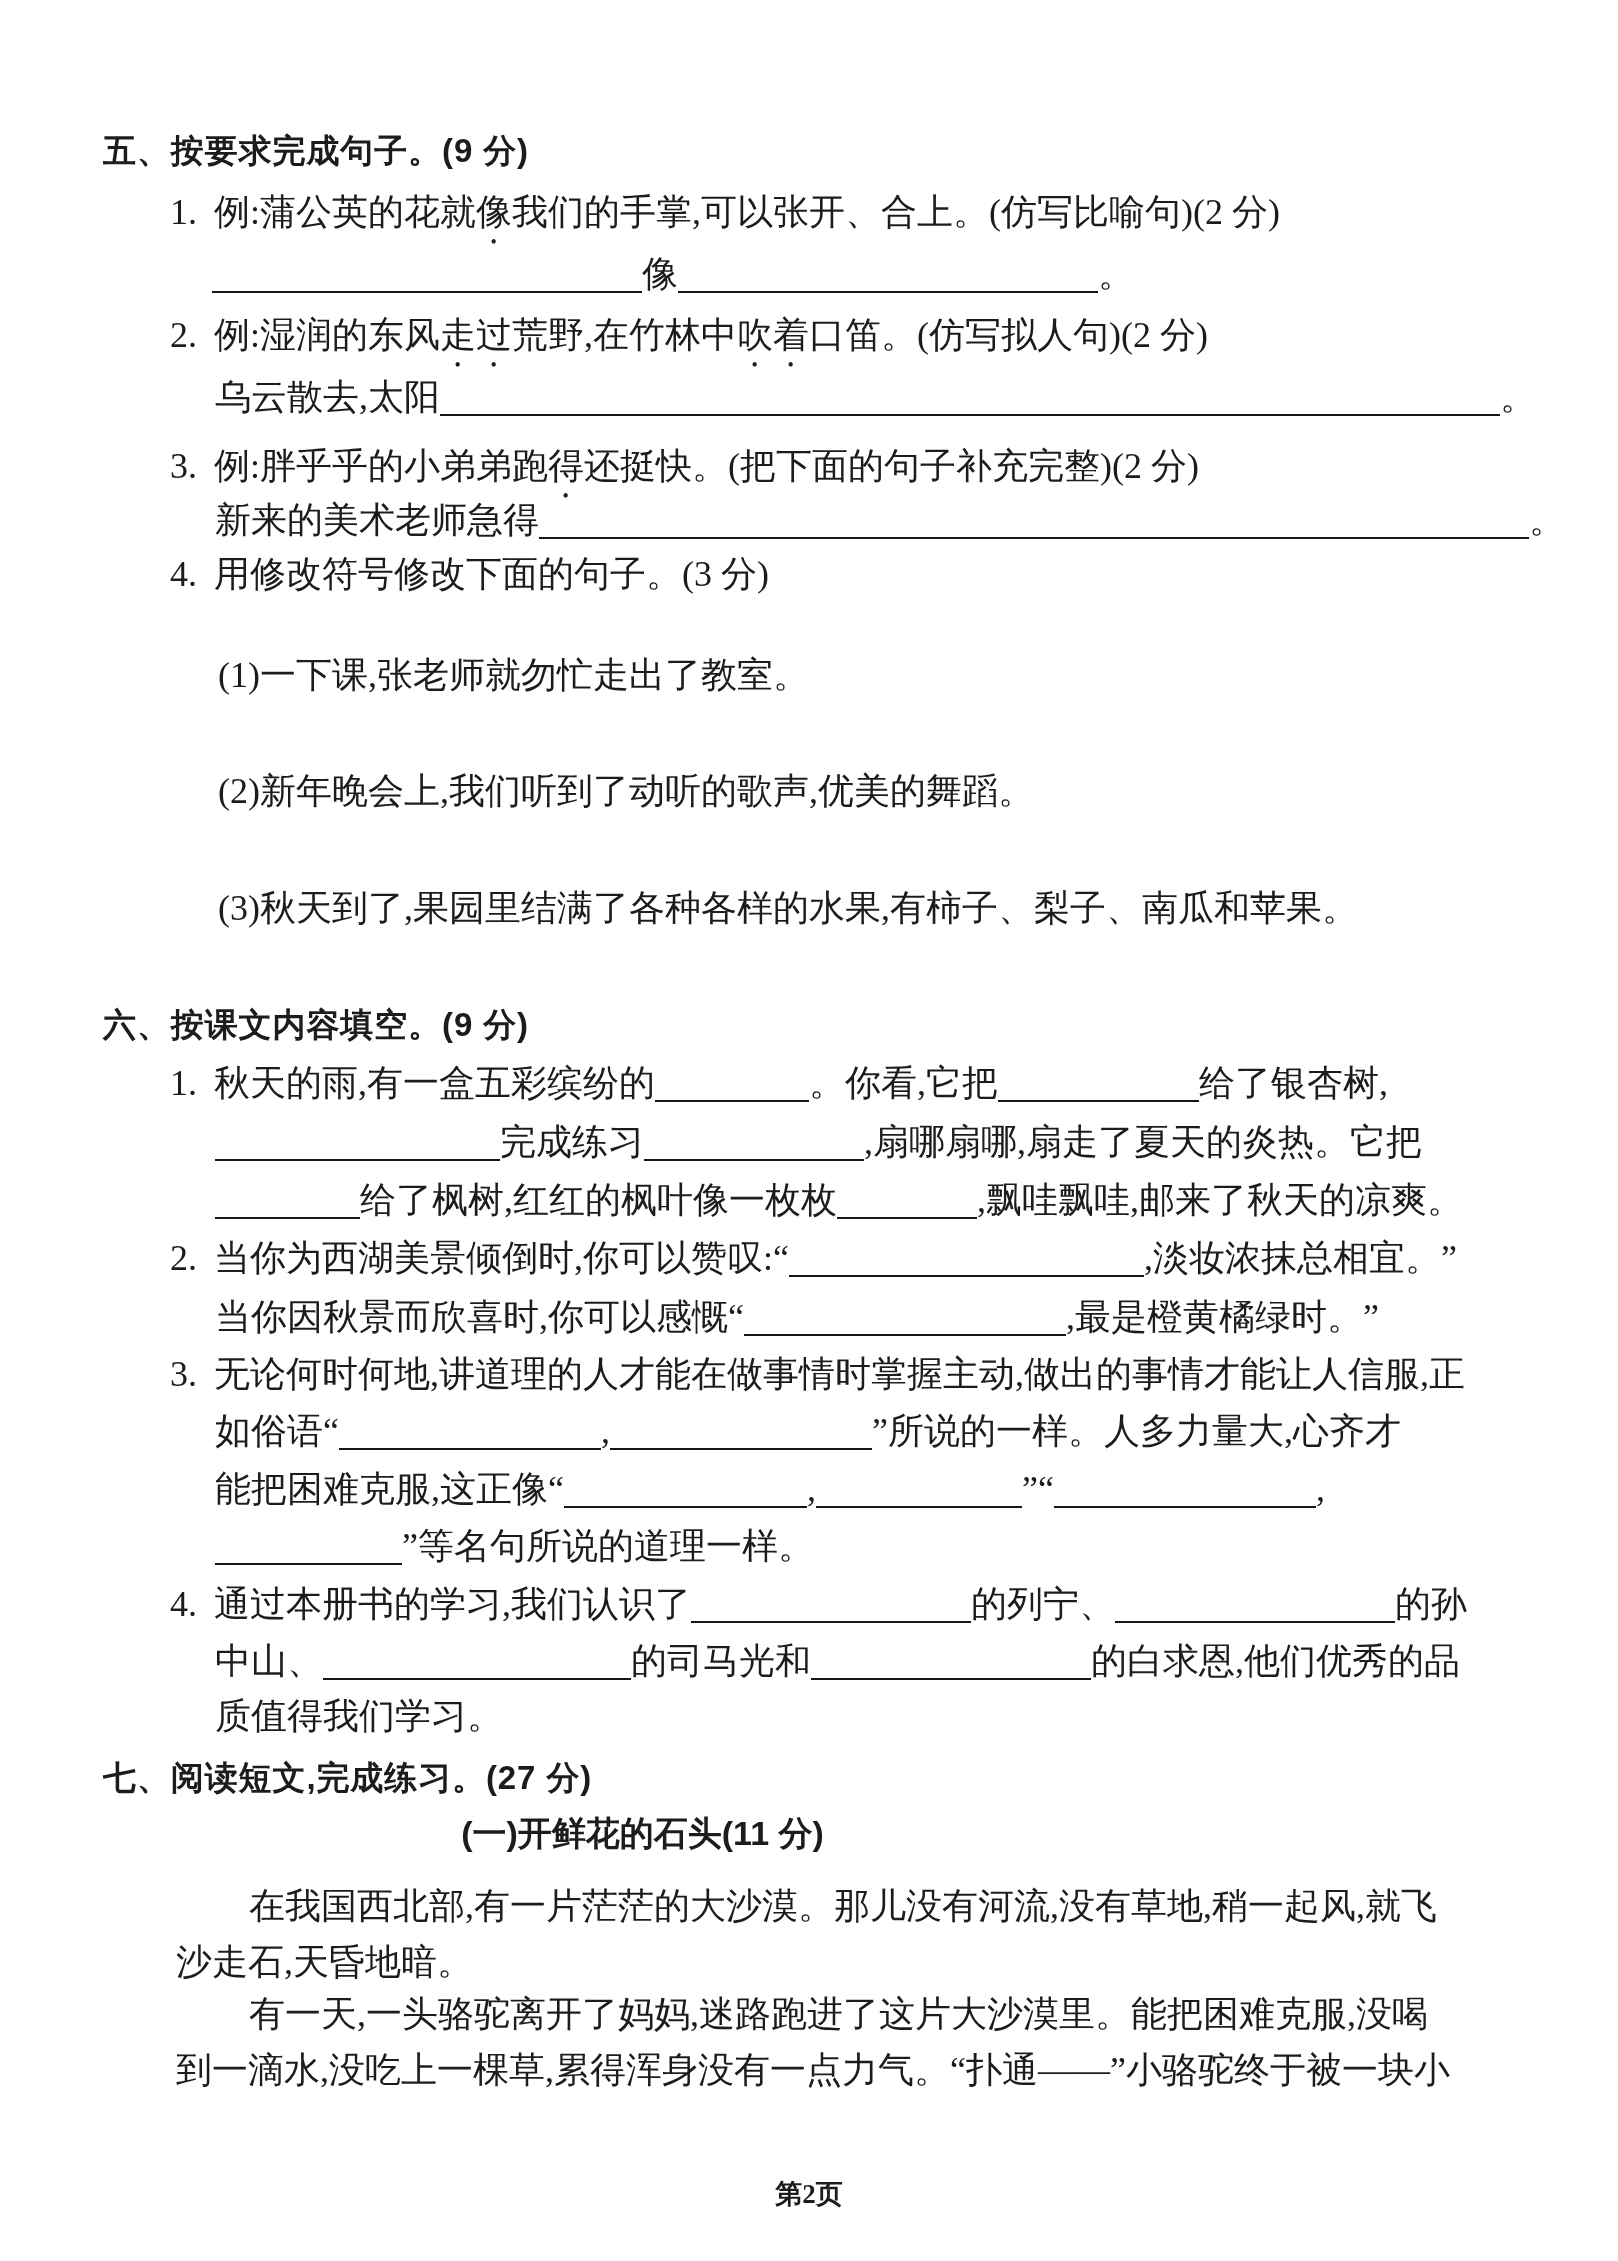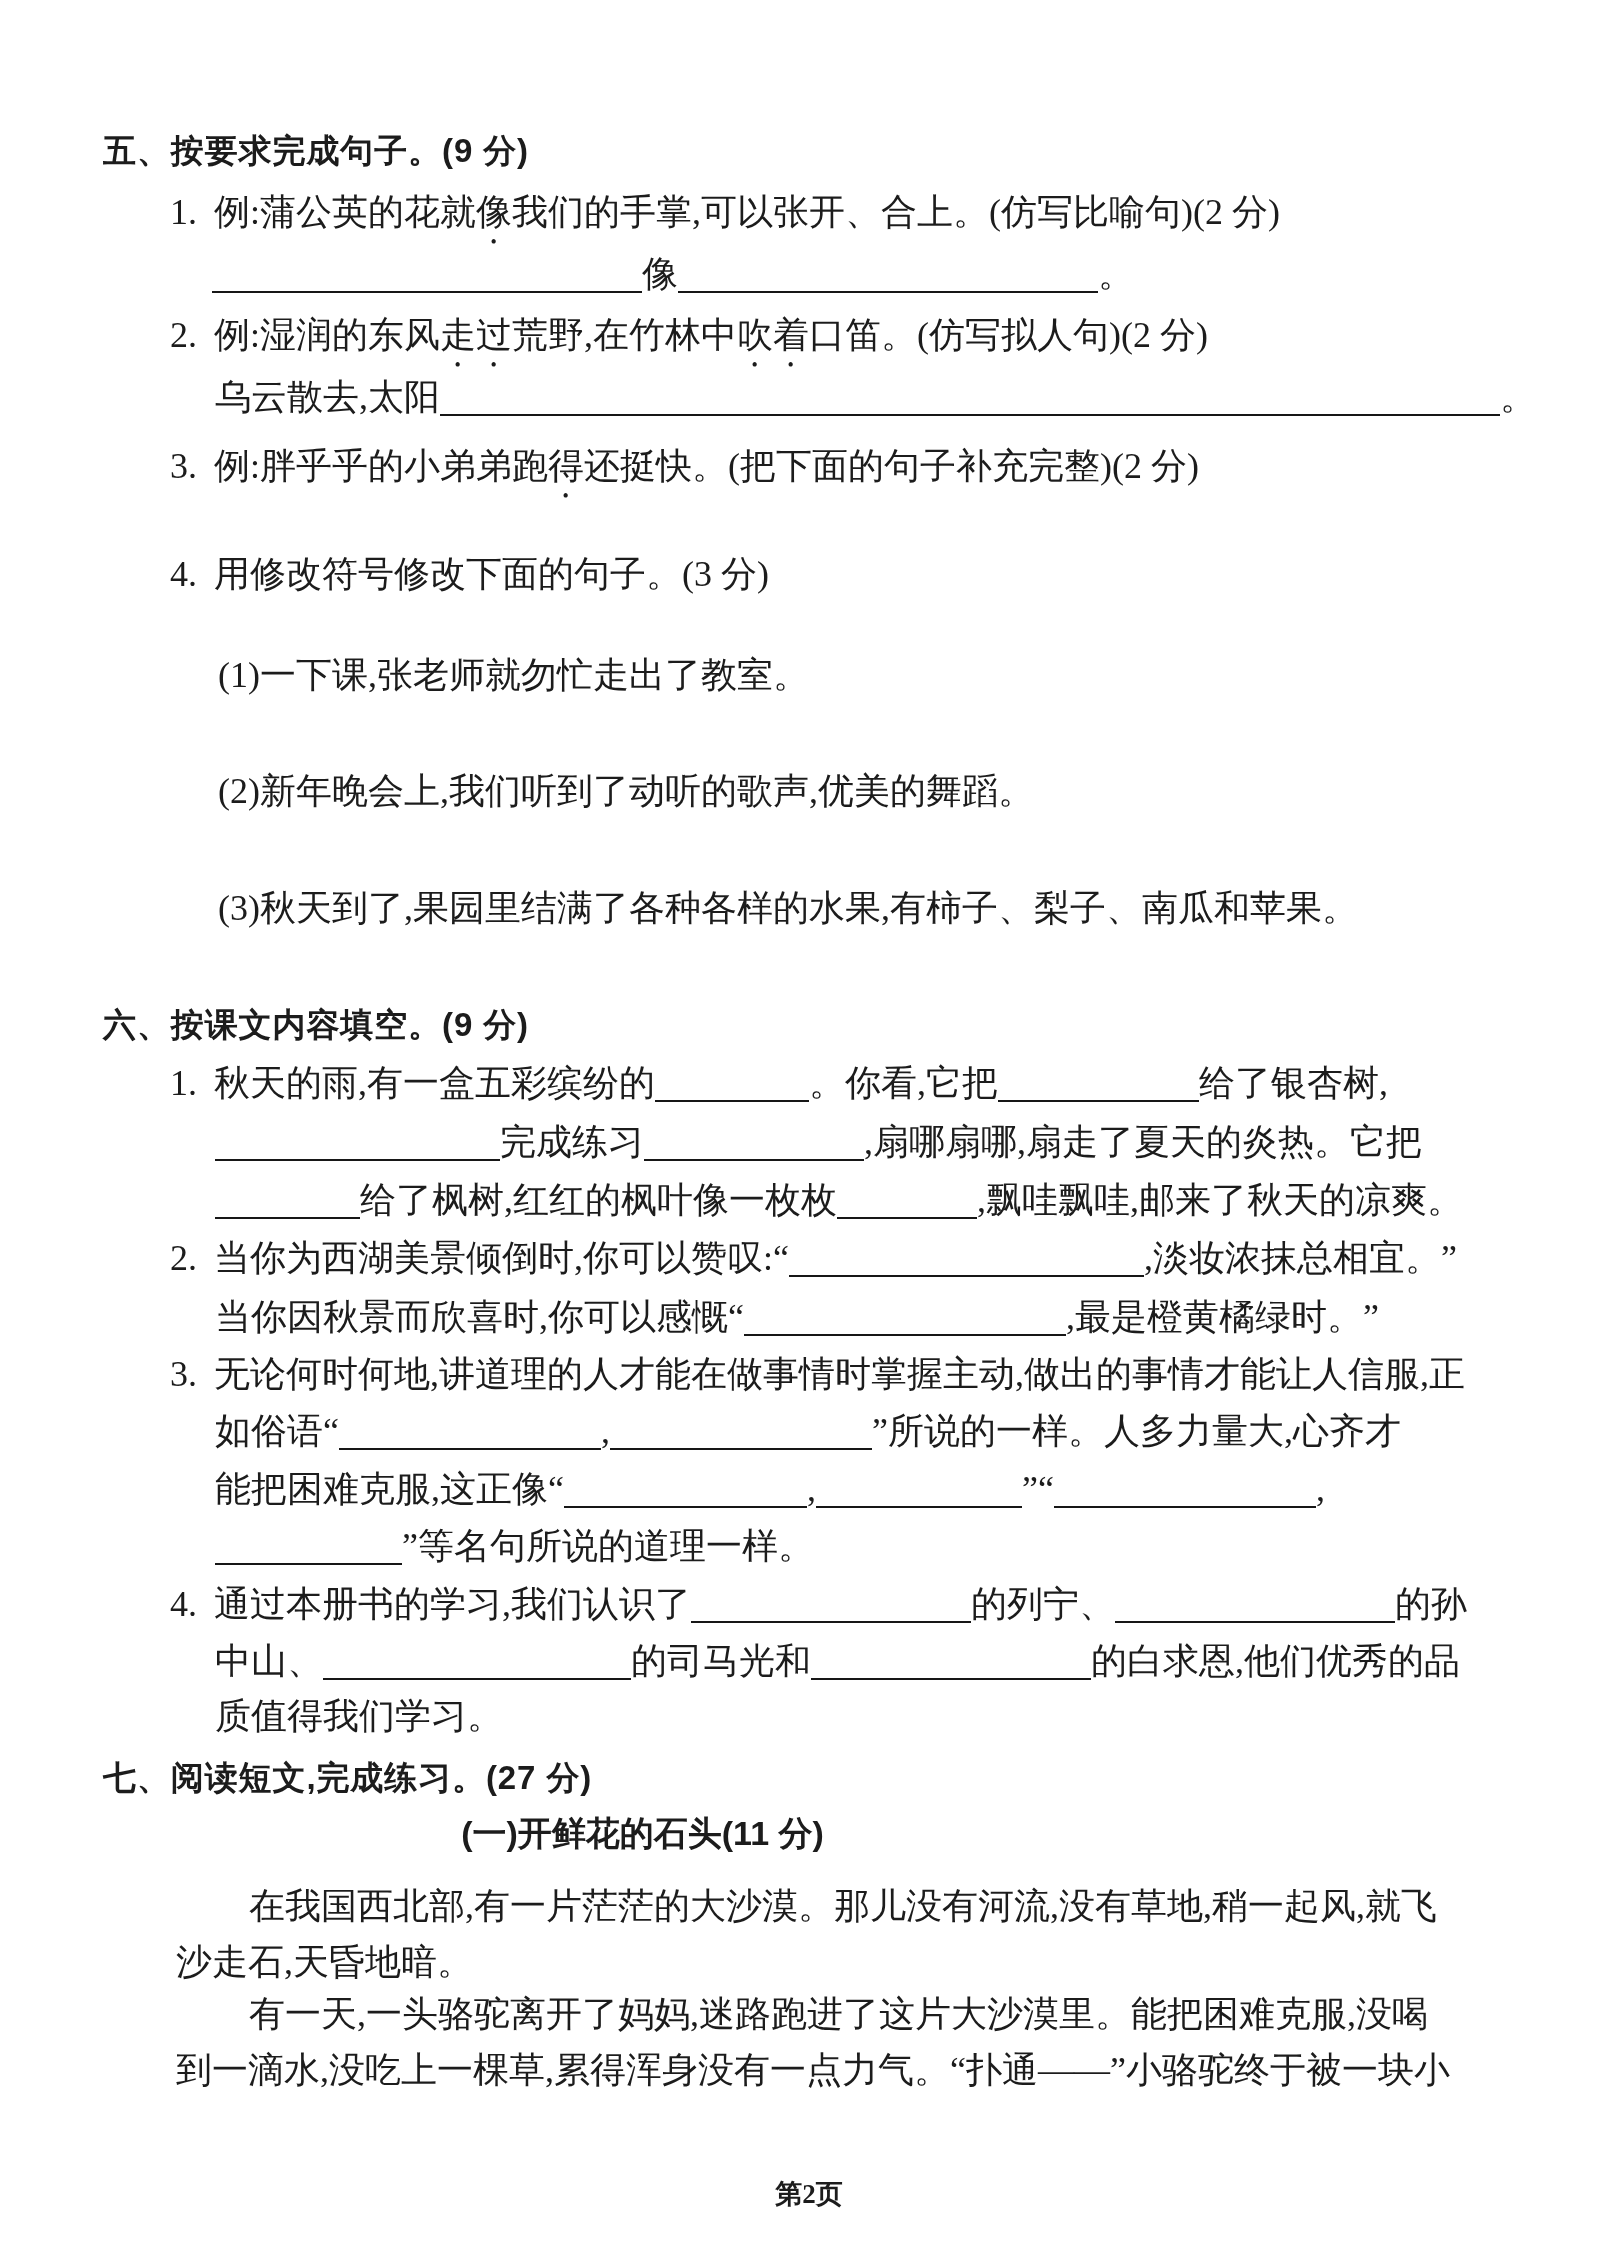--- a/index.html
+++ b/index.html
@@ -70,20 +70,23 @@
   </div>
 
   <div class="ln" style="top:374px;left:215px">
     <span>乌云散去,太阳</span><span class="bl" style="width:1060px"></span><span>。</span>
   </div>
 
   <div class="ln" style="top:443px;left:170px">
     <span class="num">3.</span><span>例:胖乎乎的小弟弟跑</span><span class="emdot">得</span><span>还挺快。(把下面的句子补充完整)(2 分)</span>
   </div>
 
+  <div class="ln" style="top:497px;left:215px">
+    <span>新来的美术老师急得</span><span class="bl" style="width:990px"></span><span>。</span>
+  </div>
 
   <div class="ln" style="top:551px;left:170px">
     <span class="num">4.</span><span>用修改符号修改下面的句子。(3 分)</span>
   </div>
 
   <div class="ln" style="top:652px;left:218px">(1)一下课,张老师就勿忙走出了教室。</div>
   <div class="ln" style="top:768px;left:218px">(2)新年晚会上,我们听到了动听的歌声,优美的舞蹈。</div>
   <div class="ln" style="top:885px;left:218px">(3)秋天到了,果园里结满了各种各样的水果,有柿子、梨子、南瓜和苹果。</div>
 
   <div class="ln bold-h" style="top:1001px;left:103px">六、按课文内容填空。(9 分)</div>

